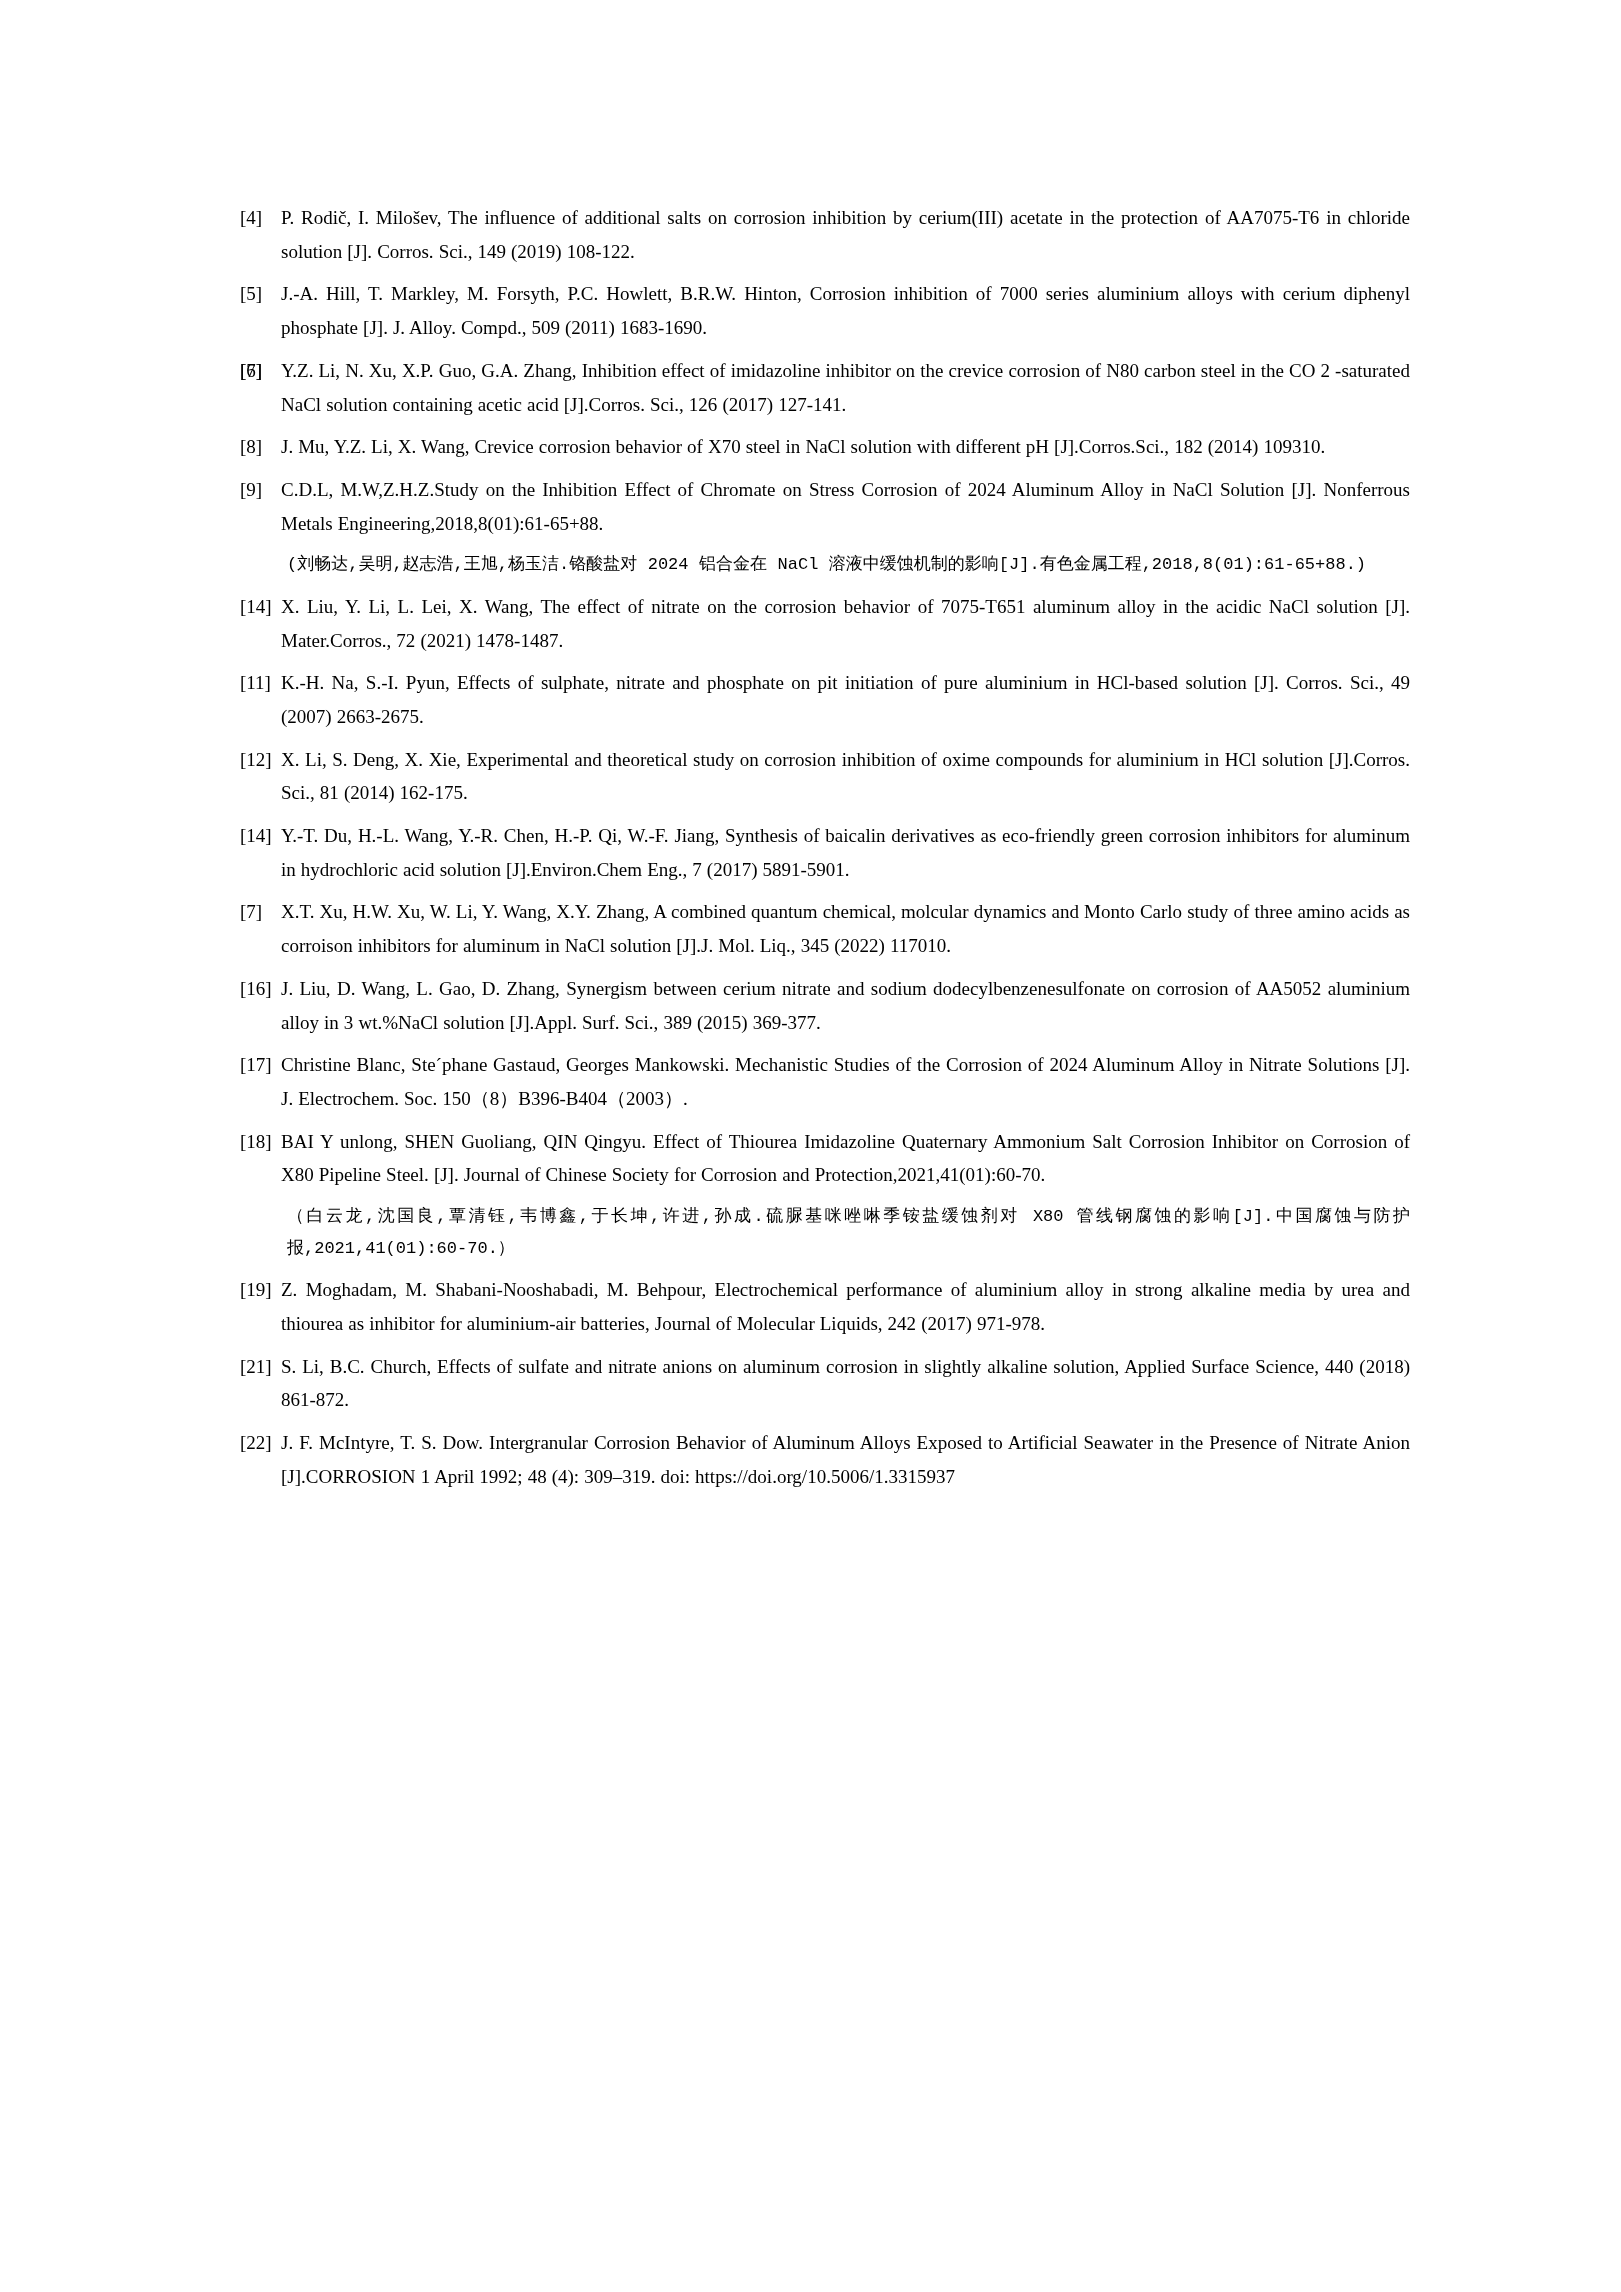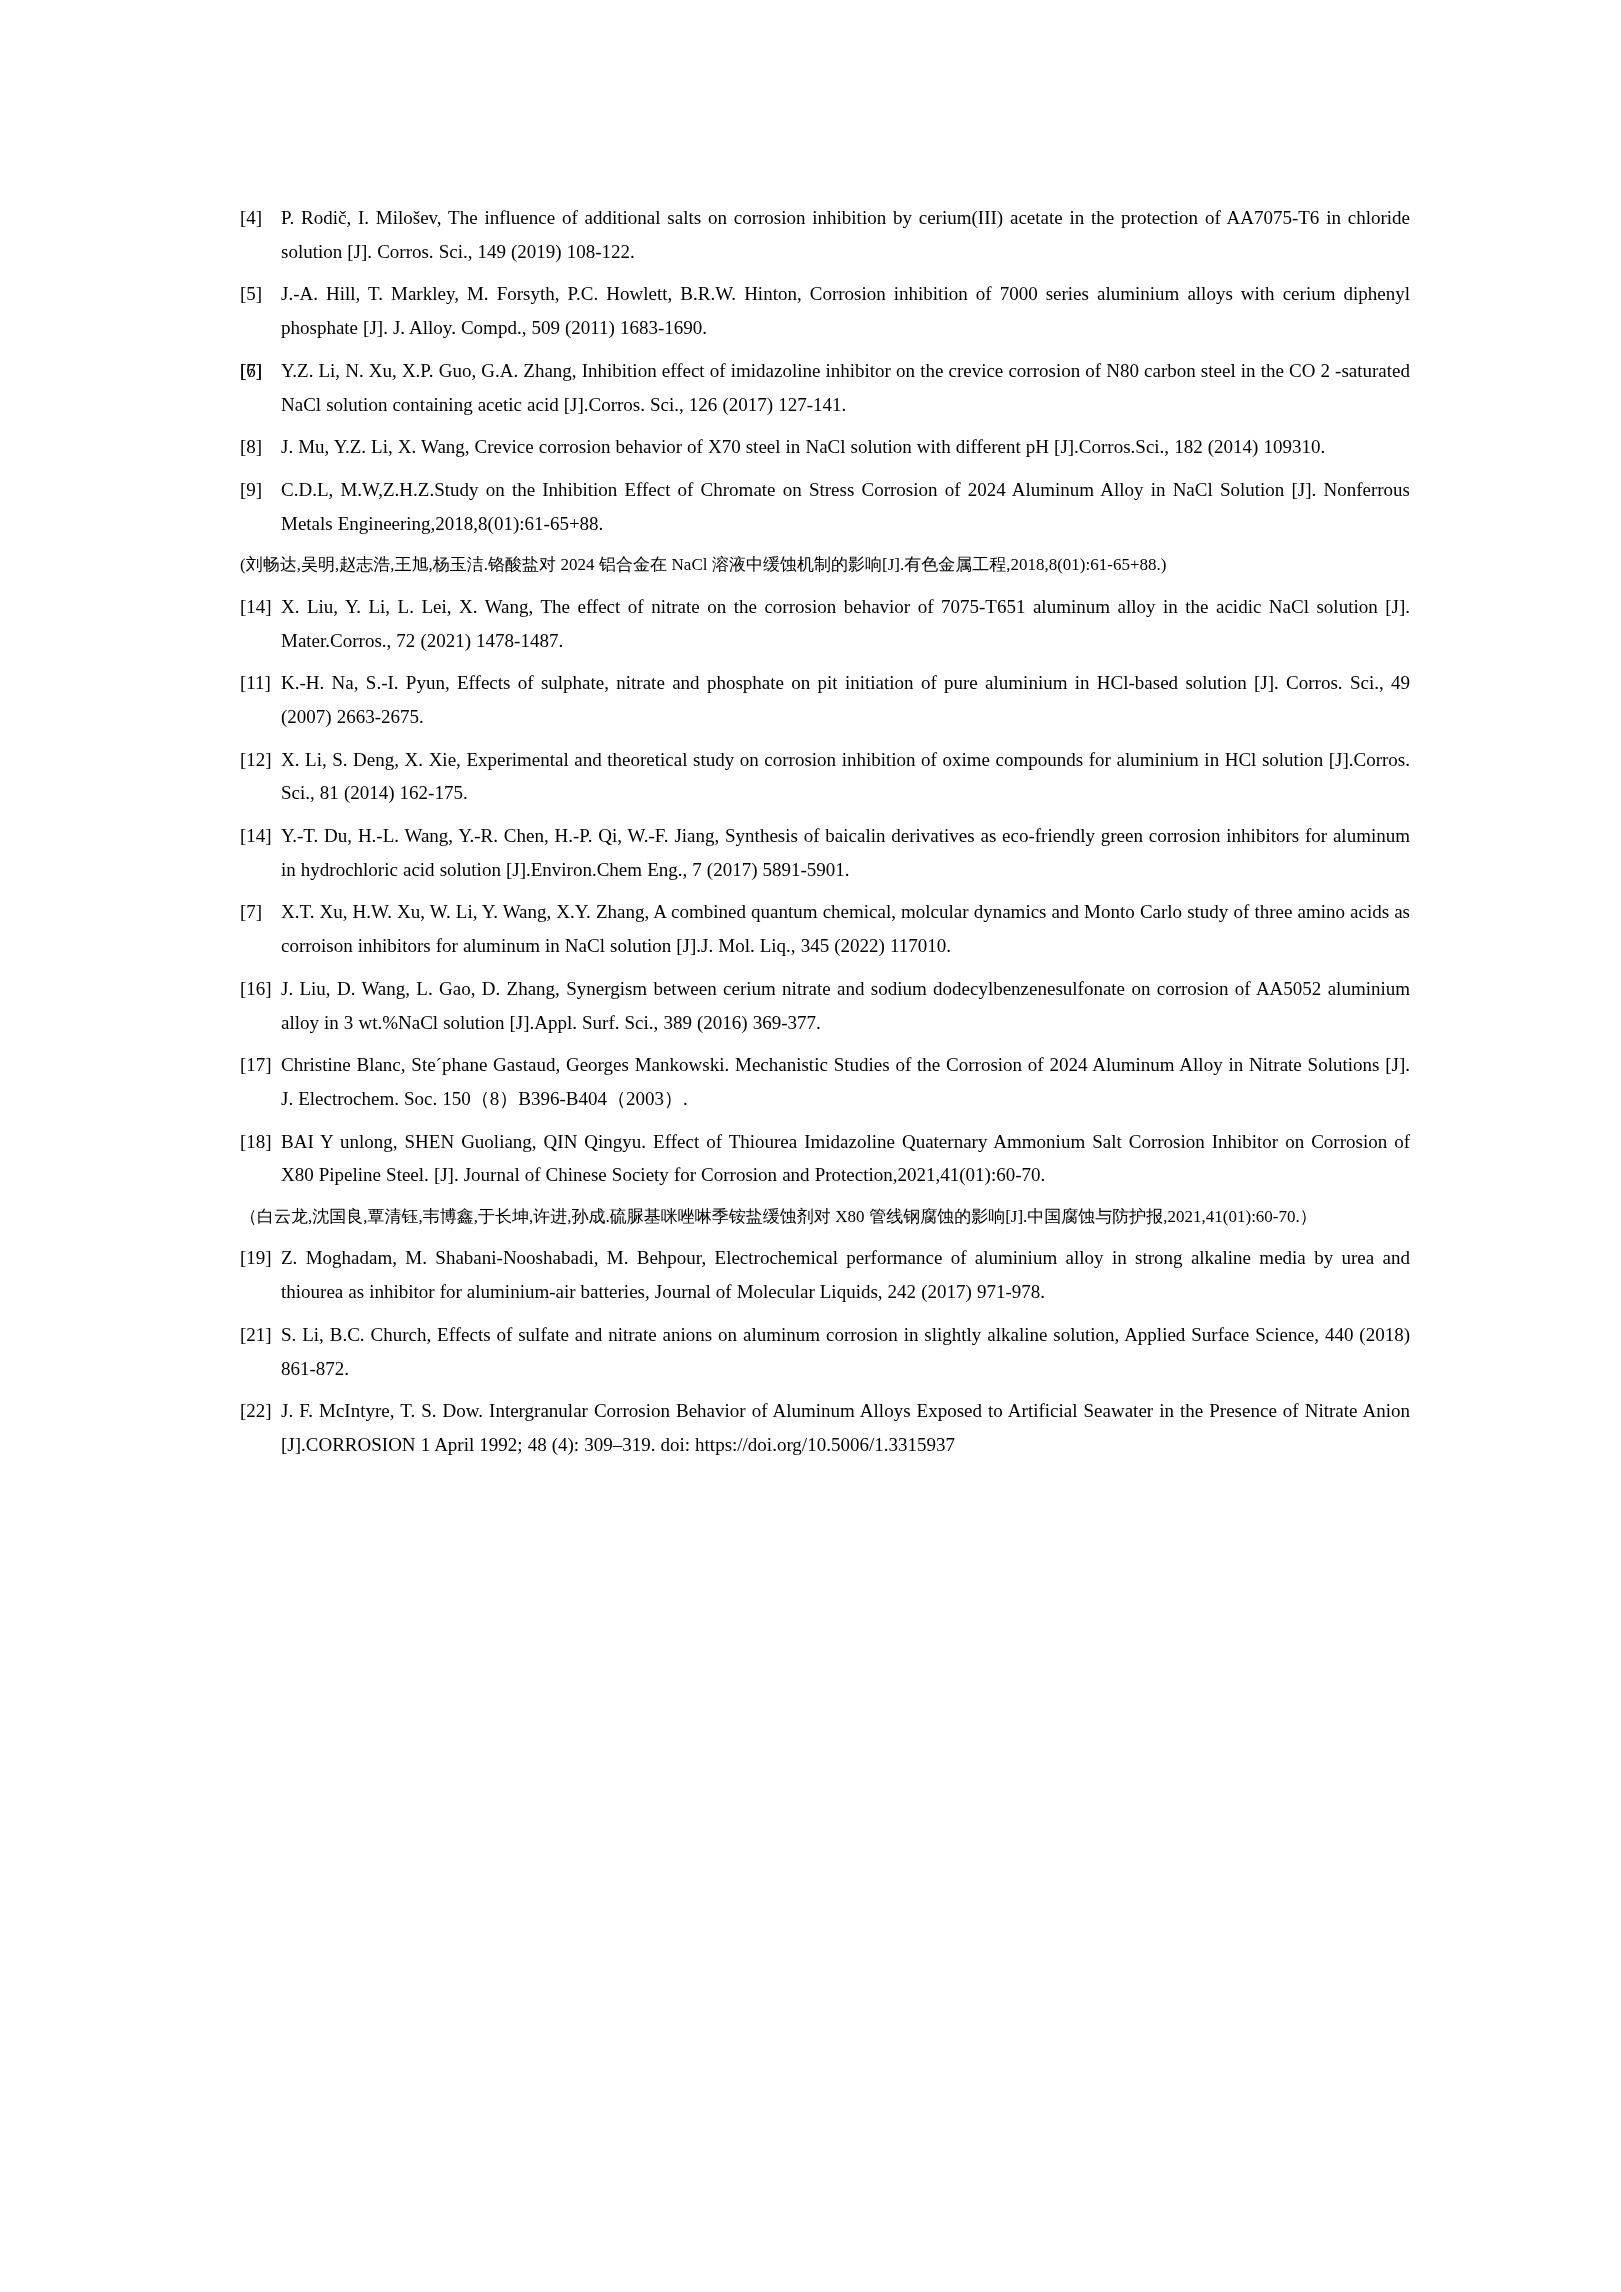--- a/index.html
+++ b/index.html
@@ -40,43 +40,44 @@
     left: 0;
     top: 0;
     width: 41px;
     text-align: left;
     white-space: nowrap;
   }
   .ref.no-marker {
     padding-left: 0;
   }
   .ref.cn {
-    font-family: Liberation Serif, serif;
+    font-family: Liberation Mono, monospace;
     font-size: 17px;
     line-height: 1.86;
+    margin-left: 47px;
   }
 </style>
 </head>
 <body>
 
 <div class="page">
   <div class="ref-list" id="ref-list">
       <div class="ref"><span class="marker">[4]</span><span>P. Rodič, I. Milošev, The influence of additional salts on corrosion inhibition by cerium(III) acetate in the protection of AA7075-T6 in chloride solution [J]. Corros. Sci., 149 (2019) 108-122.</span></div>
       <div class="ref"><span class="marker">[5]</span><span>J.-A. Hill, T. Markley, M. Forsyth, P.C. Howlett, B.R.W. Hinton, Corrosion inhibition of 7000 series aluminium alloys with cerium diphenyl phosphate [J]. J. Alloy. Compd., 509 (2011) 1683-1690.</span></div>
       <div class="ref"><span class="marker">[6]</span></div>
       <div class="ref"><span class="marker">[7]</span><span>Y.Z. Li, N. Xu, X.P. Guo, G.A. Zhang, Inhibition effect of imidazoline inhibitor on the crevice corrosion of N80 carbon steel in the CO 2 -saturated NaCl solution containing acetic acid [J].Corros. Sci., 126 (2017) 127-141.</span></div>
       <div class="ref"><span class="marker">[8]</span><span>J. Mu, Y.Z. Li, X. Wang, Crevice corrosion behavior of X70 steel in NaCl solution with different pH [J].Corros.Sci., 182 (2014) 109310.</span></div>
       <div class="ref"><span class="marker">[9]</span><span>C.D.L, M.W,Z.H.Z.Study on the Inhibition Effect of Chromate on Stress Corrosion of 2024 Aluminum Alloy in NaCl Solution [J]. Nonferrous Metals Engineering,2018,8(01):61-65+88.</span></div>
       <div class="ref cn no-marker"><span>(刘畅达,吴明,赵志浩,王旭,杨玉洁.铬酸盐对 2024 铝合金在 NaCl 溶液中缓蚀机制的影响[J].有色金属工程,2018,8(01):61-65+88.)</span></div>
       <div class="ref"><span class="marker">[14]</span><span>X. Liu, Y. Li, L. Lei, X. Wang, The effect of nitrate on the corrosion behavior of 7075‐T651 aluminum alloy in the acidic NaCl solution [J]. Mater.Corros., 72 (2021) 1478-1487.</span></div>
       <div class="ref"><span class="marker">[11]</span><span>K.-H. Na, S.-I. Pyun, Effects of sulphate, nitrate and phosphate on pit initiation of pure aluminium in HCl-based solution [J]. Corros. Sci., 49 (2007) 2663-2675.</span></div>
       <div class="ref"><span class="marker">[12]</span><span>X. Li, S. Deng, X. Xie, Experimental and theoretical study on corrosion inhibition of oxime compounds for aluminium in HCl solution [J].Corros. Sci., 81 (2014) 162-175.</span></div>
       <div class="ref"><span class="marker">[14]</span><span>Y.-T. Du, H.-L. Wang, Y.-R. Chen, H.-P. Qi, W.-F. Jiang, Synthesis of baicalin derivatives as eco-friendly green corrosion inhibitors for aluminum in hydrochloric acid solution [J].Environ.Chem Eng., 7 (2017) 5891-5901.</span></div>
       <div class="ref"><span class="marker">[7]</span><span>X.T. Xu, H.W. Xu, W. Li, Y. Wang, X.Y. Zhang, A combined quantum chemical, molcular dynamics and Monto Carlo study of three amino acids as corroison inhibitors for aluminum in NaCl solution [J].J. Mol. Liq., 345 (2022) 117010.</span></div>
-      <div class="ref"><span class="marker">[16]</span><span>J. Liu, D. Wang, L. Gao, D. Zhang, Synergism between cerium nitrate and sodium dodecylbenzenesulfonate on corrosion of AA5052 aluminium alloy in 3 wt.%NaCl solution [J].Appl. Surf. Sci., 389 (2016) 369-377.</span></div>
+      <div class="ref"><span class="marker">[16]</span><span>J. Liu, D. Wang, L. Gao, D. Zhang, Synergism between cerium nitrate and sodium dodecylbenzenesulfonate on corrosion of AA5052 aluminium alloy in 3 wt.%NaCl solution [J].Appl. Surf. Sci., 389 (2015) 369-377.</span></div>
       <div class="ref"><span class="marker">[17]</span><span>Christine Blanc, Ste´phane Gastaud, Georges Mankowski. Mechanistic Studies of the Corrosion of 2024 Aluminum Alloy in Nitrate Solutions [J]. J. Electrochem. Soc. 150（8）B396-B404（2003）.</span></div>
       <div class="ref"><span class="marker">[18]</span><span>BAI Y unlong, SHEN Guoliang, QIN Qingyu. Effect of Thiourea Imidazoline Quaternary Ammonium Salt Corrosion Inhibitor on Corrosion of X80 Pipeline Steel. [J].  Journal of Chinese Society for Corrosion and Protection,2021,41(01):60-70.</span></div>
       <div class="ref cn no-marker"><span>（白云龙,沈国良,覃清钰,韦博鑫,于长坤,许进,孙成.硫脲基咪唑啉季铵盐缓蚀剂对 X80 管线钢腐蚀的影响[J].中国腐蚀与防护报,2021,41(01):60-70.）</span></div>
       <div class="ref"><span class="marker">[19]</span><span>Z. Moghadam, M. Shabani-Nooshabadi, M. Behpour, Electrochemical performance of aluminium alloy in strong alkaline media by urea and thiourea as inhibitor for aluminium-air batteries, Journal of Molecular Liquids, 242 (2017) 971-978.</span></div>
       <div class="ref"><span class="marker">[21]</span><span>S. Li, B.C. Church, Effects of sulfate and nitrate anions on aluminum corrosion in slightly alkaline solution, Applied Surface Science, 440 (2018) 861-872.</span></div>
       <div class="ref"><span class="marker">[22]</span><span>J. F. McIntyre, T. S. Dow. Intergranular Corrosion Behavior of Aluminum Alloys Exposed to Artificial Seawater in the Presence of Nitrate Anion [J].CORROSION 1 April 1992; 48 (4): 309–319. doi: https://doi.org/10.5006/1.3315937</span></div>
     </div>
 </div>
 
 

